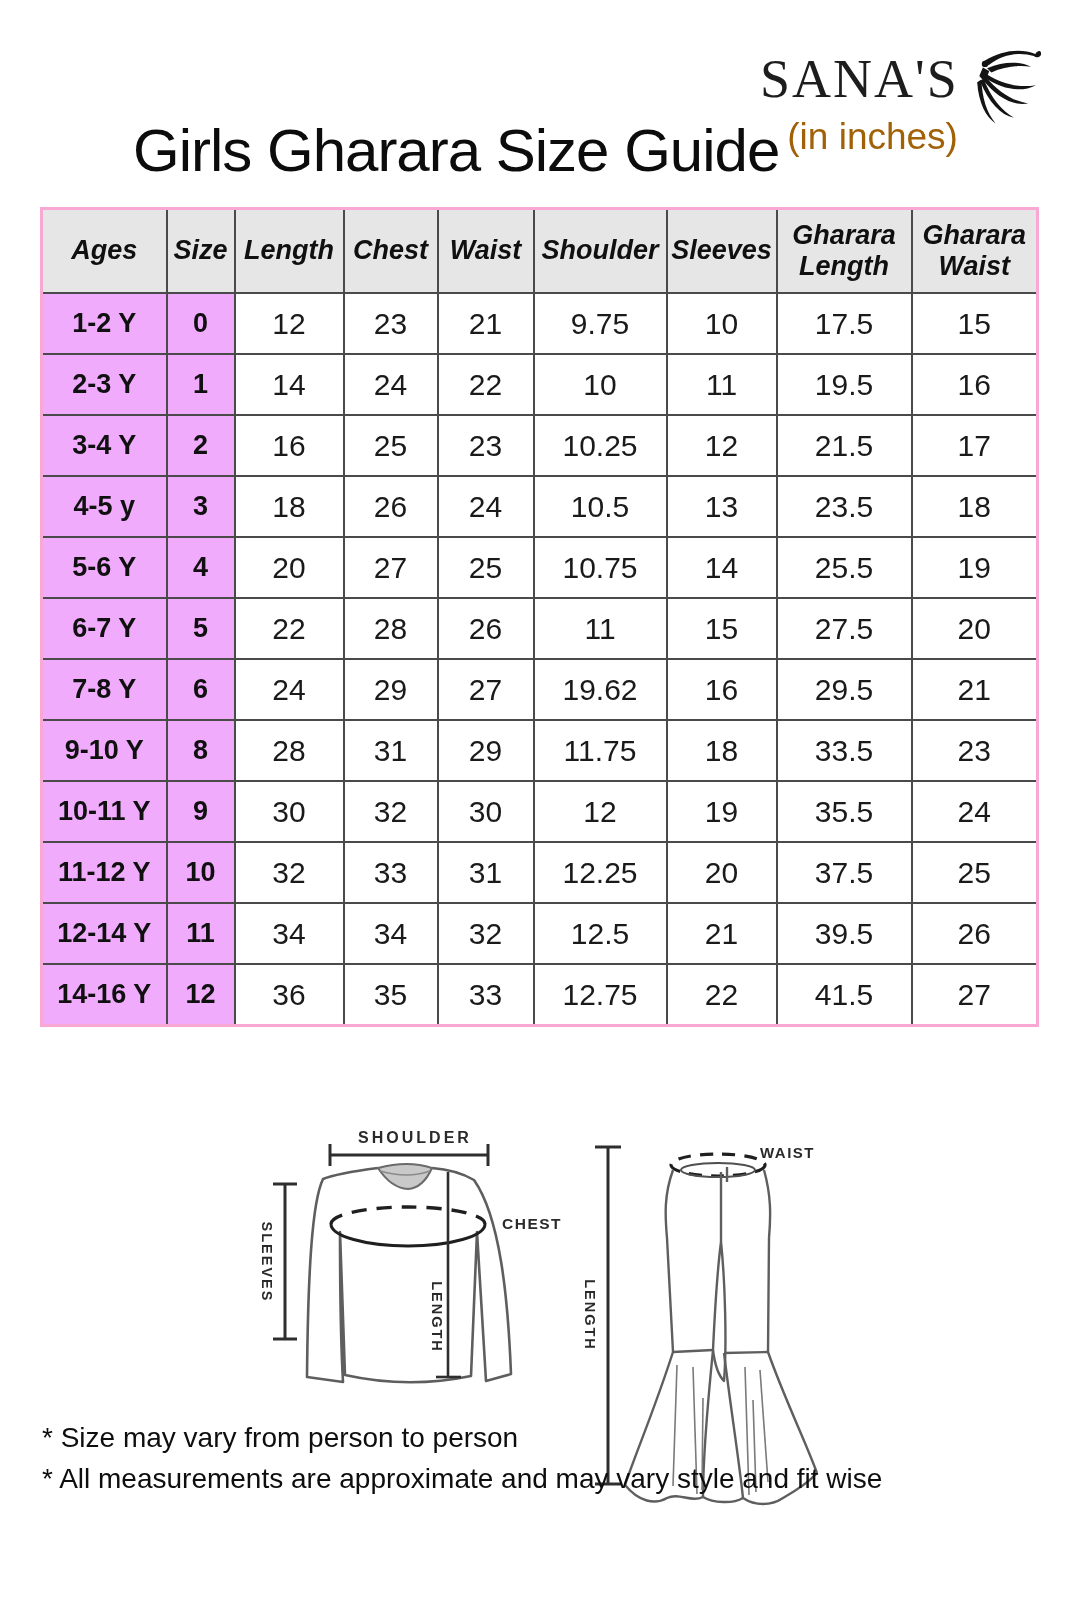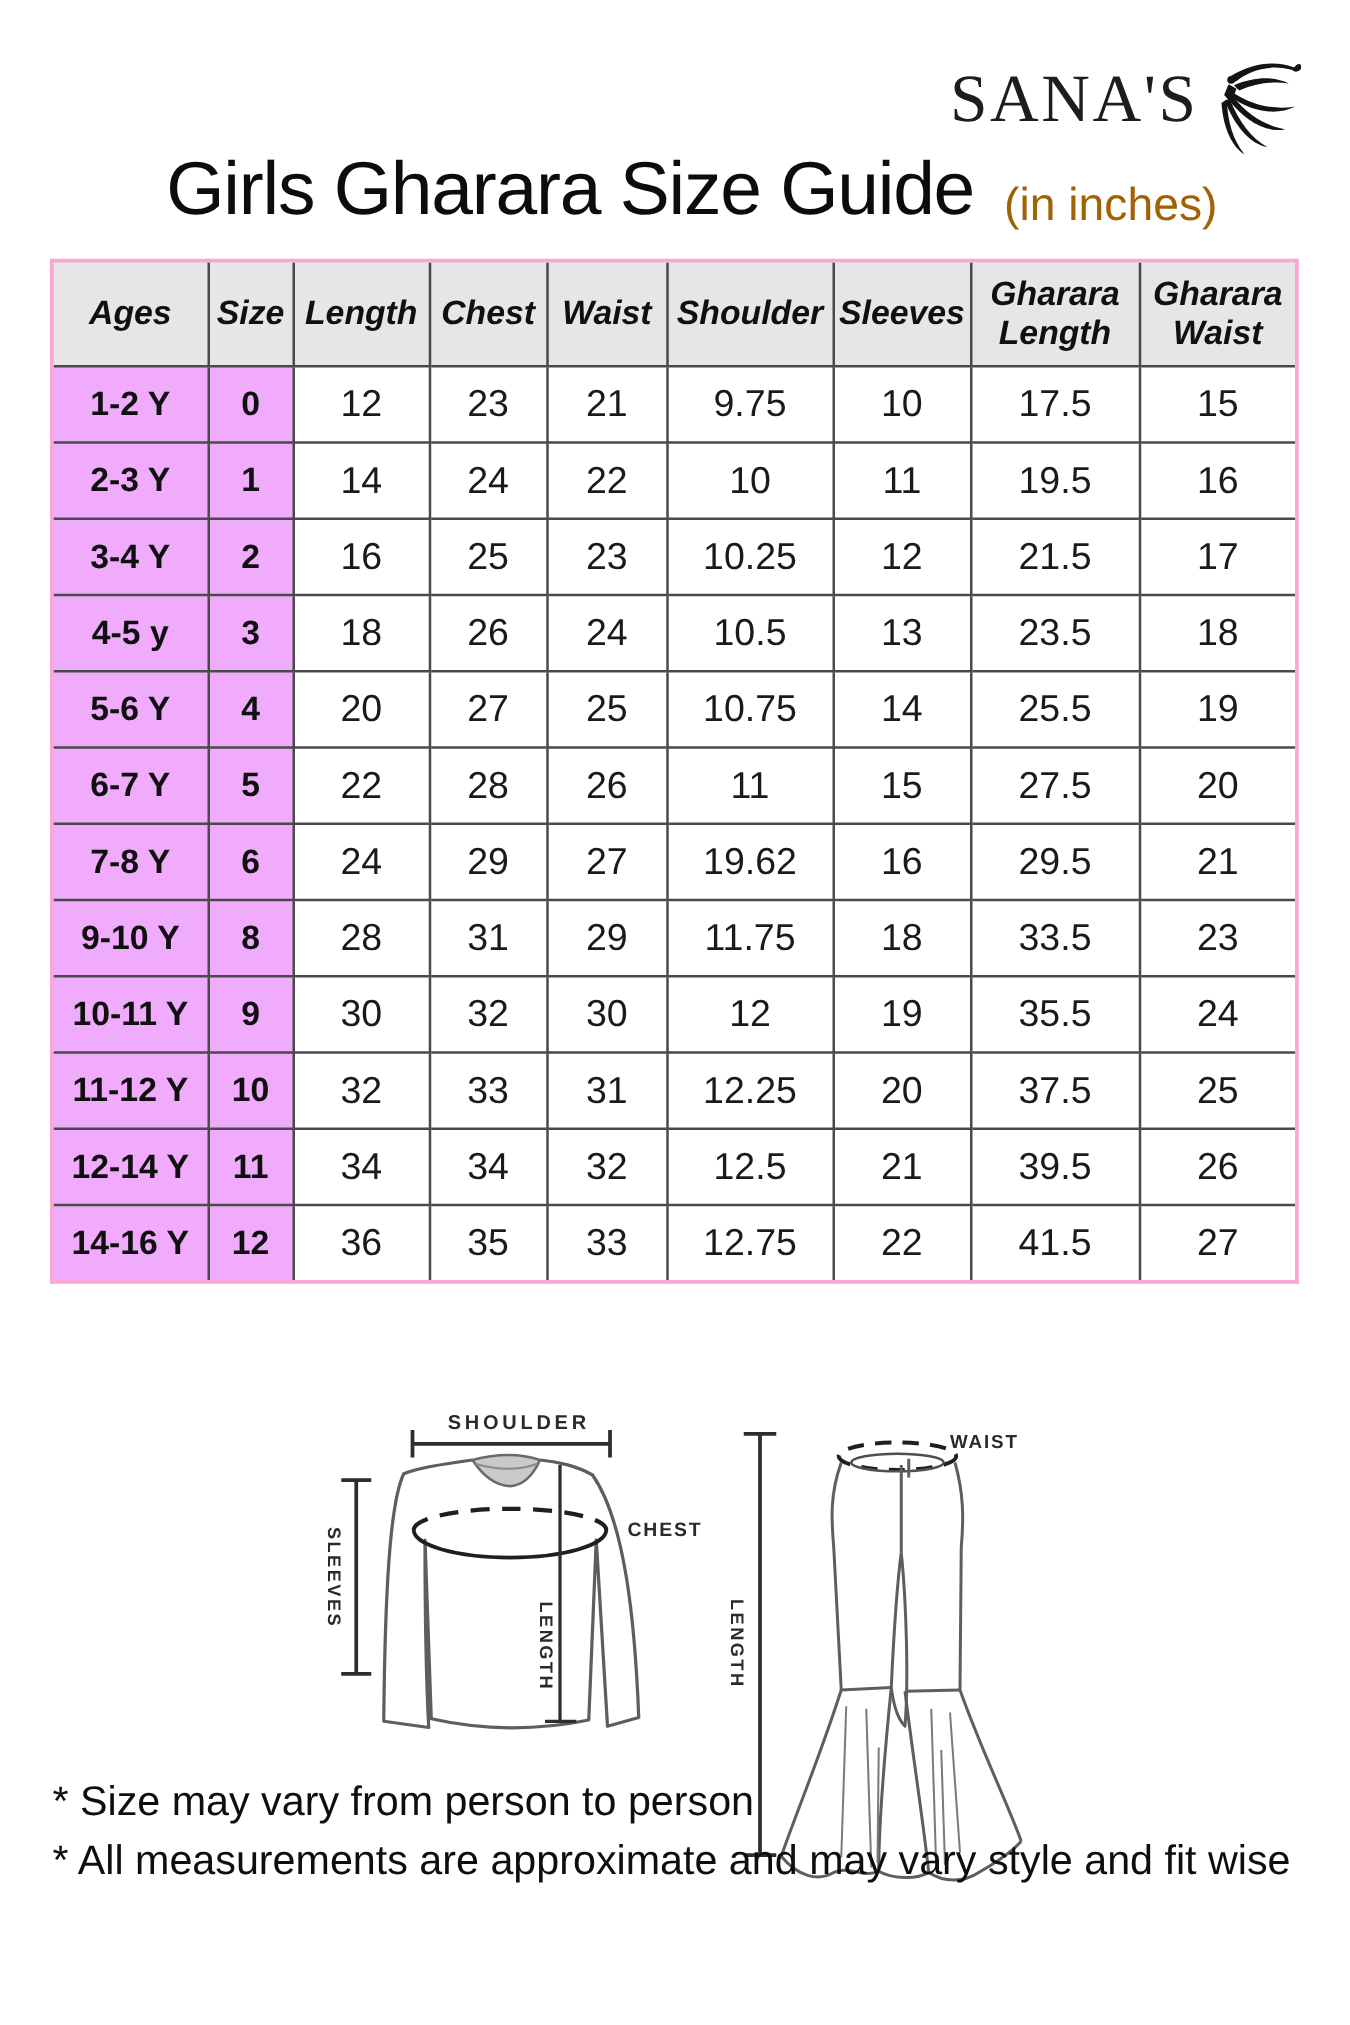--- a/index.html
+++ b/index.html
@@ -9,21 +9,21 @@
   }
 
   
   .logo{position:absolute;top:42px;left:760px;display:flex;align-items:flex-start;gap:4px;}
   .logo-text{
     font-family:"Liberation Serif",serif;font-size:54px;font-weight:400;
     letter-spacing:2px;color:#1d1d1d;line-height:1;padding-top:10px;
   }
 
   
-  .title{position:absolute;left:133px;top:116px;display:flex;align-items:flex-end;gap:24px;white-space:nowrap;}
+  .title{position:absolute;left:133px;top:116px;display:flex;align-items:flex-start;gap:8px;white-space:nowrap;}
   .title-main{font-size:60px;letter-spacing:-1px;color:#0c0c0c;}
   .title-unit{font-size:37px;color:#a16207;}
 
   
   table.size-table{
     position:absolute;left:40px;top:207px;width:996px;
     border-collapse:collapse;table-layout:fixed;text-align:center;
     border:3px solid #f9a8d4;
   }
   .size-table th,.size-table td{border:2px solid #4a4a4a;padding:0;vertical-align:middle;}
@@ -34,21 +34,21 @@
   .size-table td{height:59px;background:#ffffff;font-size:30px;font-weight:400;color:#1a1a1a;}
   .size-table td.shade{background:#f0abfc;font-weight:bold;font-size:27px;color:#101010;}
 
   
   .diagram{position:absolute;}
   .diagram text{font-family:"Liberation Sans",sans-serif;font-weight:bold;fill:#2a2a2a;}
 
   
   .notes{position:absolute;left:42px;top:1422px;}
   .notes .note-heading{font-size:32px;margin-bottom:10px;color:#0e0e0e;}
-  .notes .note-line{font-size:33px;margin-bottom:9px;color:#0e0e0e;}
+  .notes .note-line{font-size:28px;margin-bottom:9px;color:#0e0e0e;}
 </style>
 </head>
 <body>
 
 <div class="page">
 
   <div class="logo">
     <span class="logo-text">SANA'S</span>
     <svg width="78" height="92" viewBox="0 0 110 120">
       <g fill="#141414" stroke="none">

